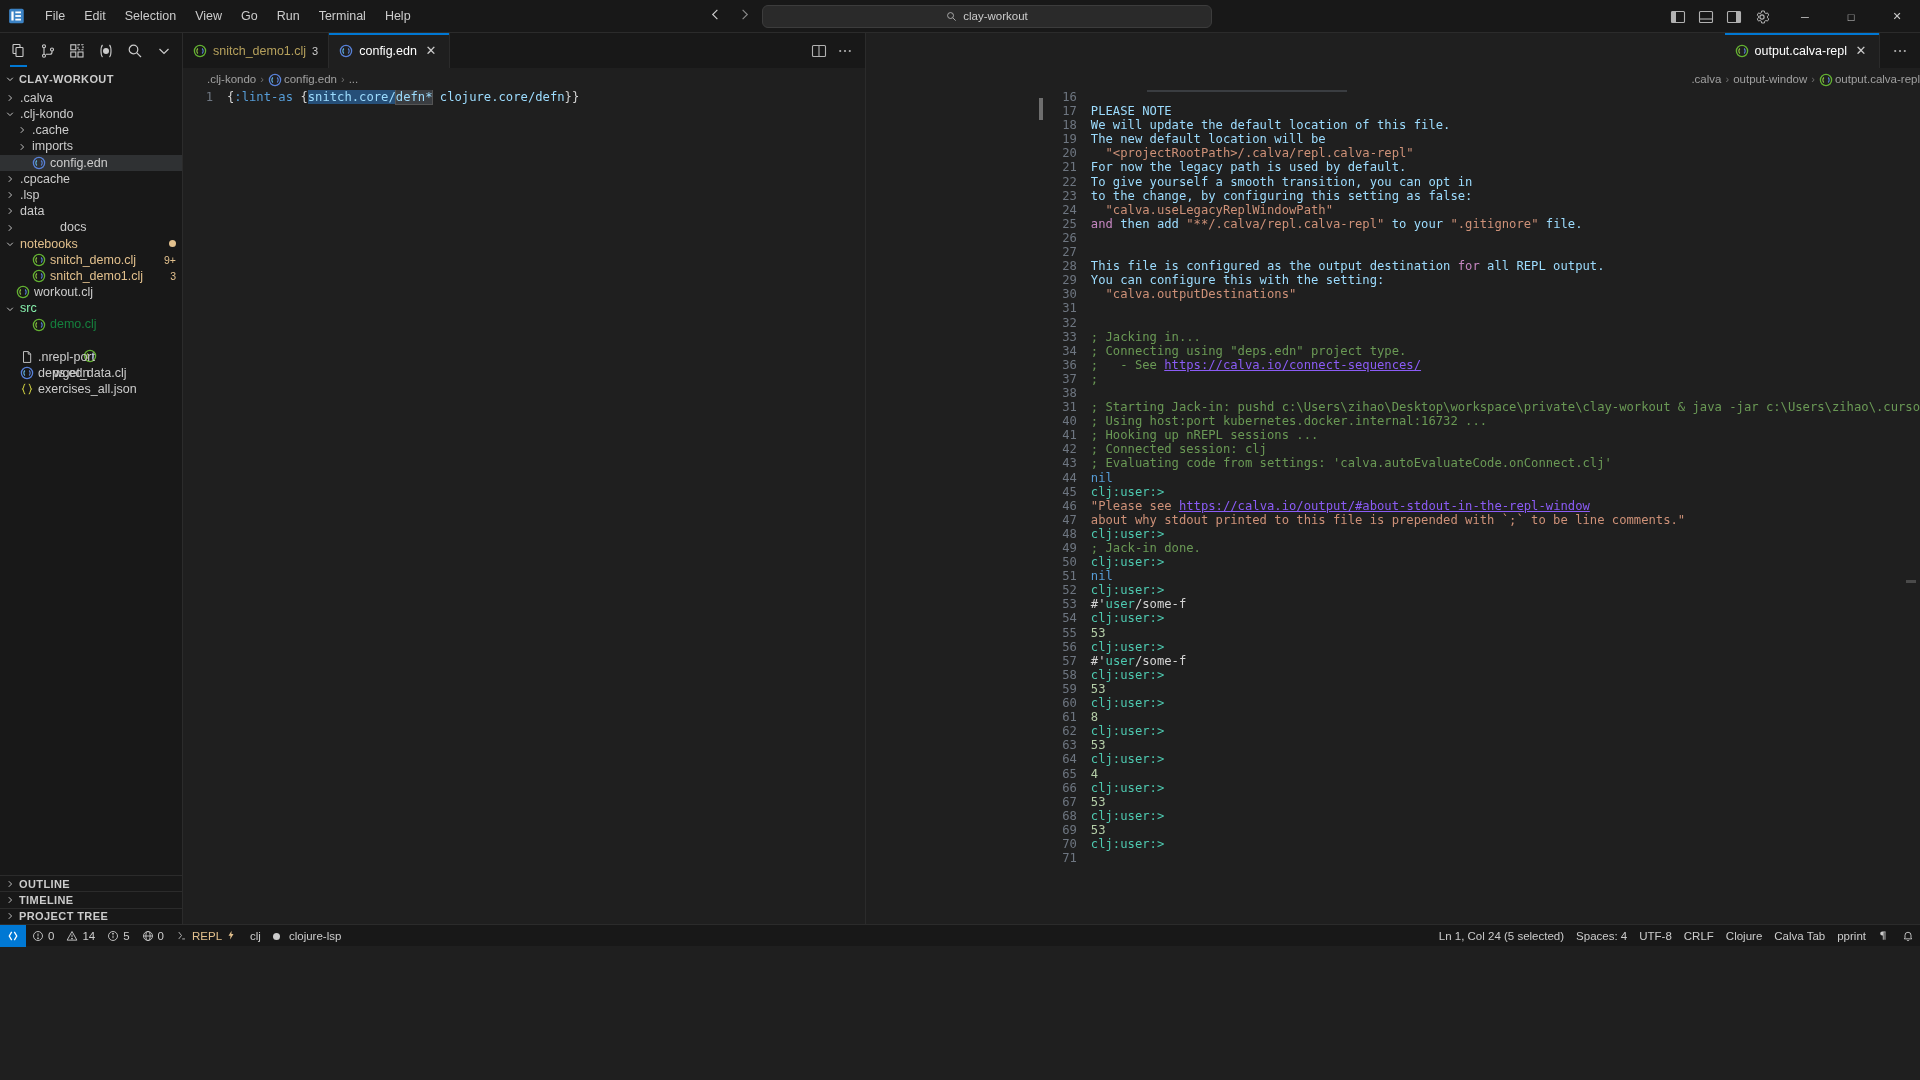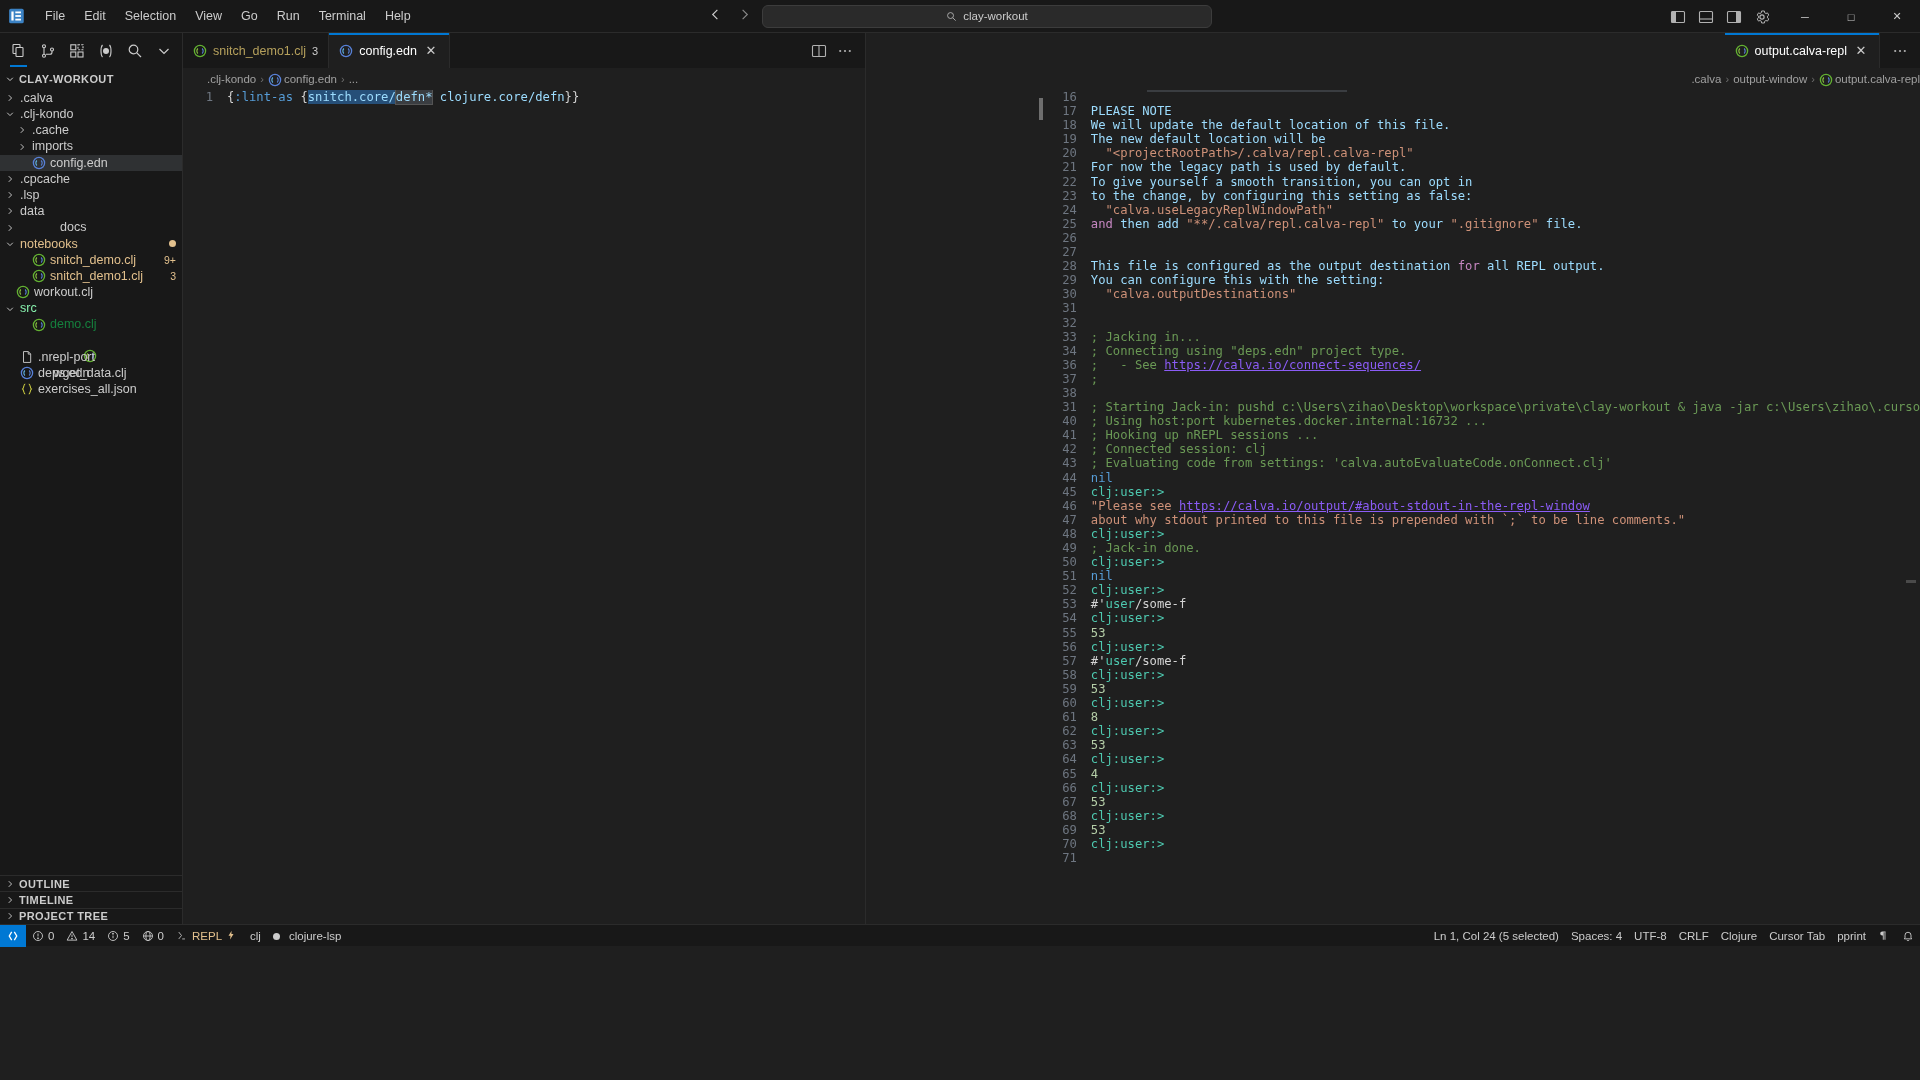--- a/index.html
+++ b/index.html
@@ -759,21 +759,21 @@
         <div class="st-item">
           <span>UTF-8</span>
         </div>
         <div class="st-item">
           <span>CRLF</span>
         </div>
         <div class="st-item">
           <span>Clojure</span>
         </div>
         <div class="st-item">
-          <span>Cursor Tab</span>
+          <span>Calva Tab</span>
         </div>
         <div class="st-item">
           <span>pprint</span>
         </div>
         <div class="st-item">
           <span class="st-ico"><svg viewBox="0 0 16 16" width="11" height="11" fill="#cccccc">
               <path d="M11 2 H6.2 a3 3 0 000 6 H7 v6 h1.3 V3.2 H9.5 V14 H10.8 V3.2 H11 Z"></path>
             </svg></span>
         </div>
         <div class="st-item">

